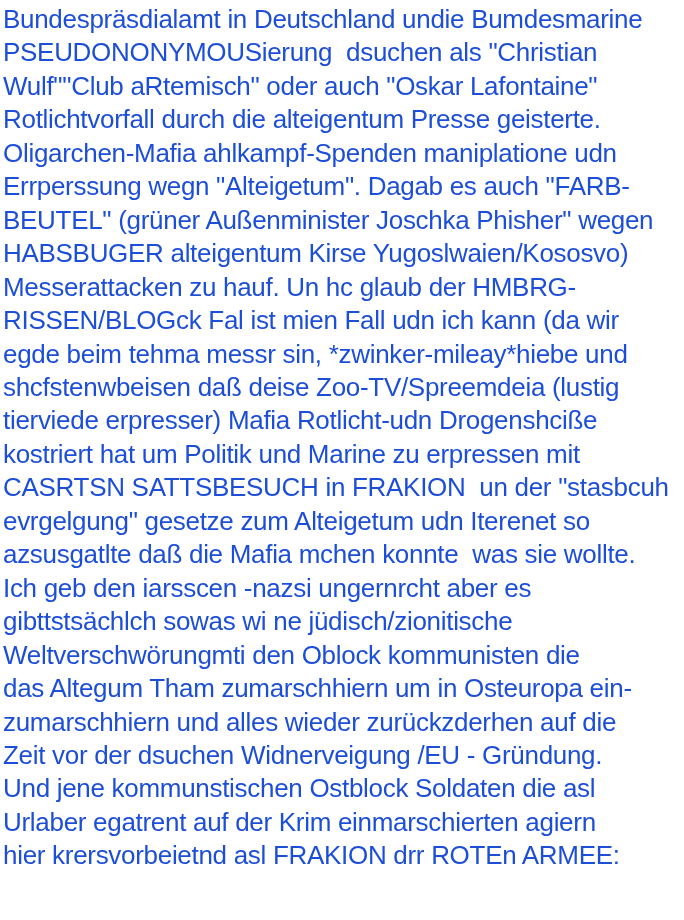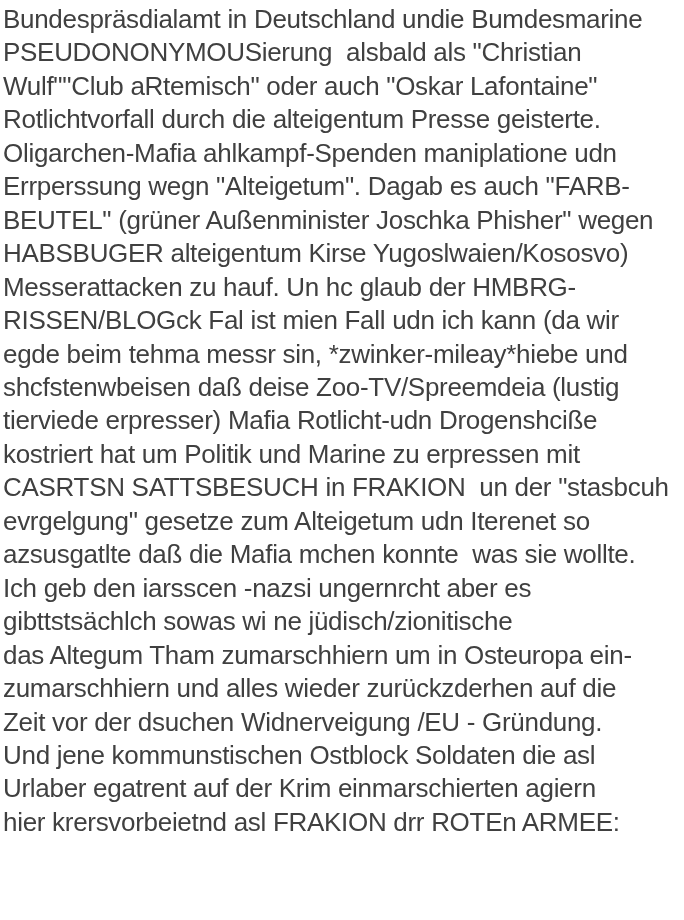--- a/index.html
+++ b/index.html
@@ -17,49 +17,50 @@
     height: 920px;
     box-sizing: border-box;
     padding: 3px 2px 0 3px;
     background: #ffffff;
   }
   .text-line {
     font-family: "Liberation Sans", sans-serif;
     font-size: 26px;
     line-height: 33.45px;
     letter-spacing: -0.3px;
-    color: #404040;
+    color: #1d4ed8;
     white-space: pre;
     font-weight: 400;
   }
 </style>
 </head>
 <body>
 
 <div class="page">
   <div id="text-block">
       <div class="text-line">Bundespräsdialamt in Deutschland undie Bumdesmarine</div>
-      <div class="text-line">PSEUDONONYMOUSierung  alsbald als "Christian</div>
+      <div class="text-line">PSEUDONONYMOUSierung  dsuchen als "Christian</div>
       <div class="text-line">Wulf""Club aRtemisch" oder auch "Oskar Lafontaine"</div>
       <div class="text-line">Rotlichtvorfall durch die alteigentum Presse geisterte.</div>
       <div class="text-line">Oligarchen-Mafia ahlkampf-Spenden maniplatione udn</div>
       <div class="text-line">Errperssung wegn "Alteigetum". Dagab es auch "FARB-</div>
       <div class="text-line">BEUTEL" (grüner Außenminister Joschka Phisher" wegen</div>
       <div class="text-line">HABSBUGER alteigentum Kirse Yugoslwaien/Kososvo)</div>
       <div class="text-line">Messerattacken zu hauf. Un hc glaub der HMBRG-</div>
       <div class="text-line">RISSEN/BLOGck Fal ist mien Fall udn ich kann (da wir</div>
       <div class="text-line">egde beim tehma messr sin, *zwinker-mileay*hiebe und</div>
       <div class="text-line">shcfstenwbeisen daß deise Zoo-TV/Spreemdeia (lustig</div>
       <div class="text-line">tierviede erpresser) Mafia Rotlicht-udn Drogenshciße</div>
       <div class="text-line">kostriert hat um Politik und Marine zu erpressen mit</div>
       <div class="text-line">CASRTSN SATTSBESUCH in FRAKION  un der "stasbcuh</div>
       <div class="text-line">evrgelgung" gesetze zum Alteigetum udn Iterenet so</div>
       <div class="text-line">azsusgatlte daß die Mafia mchen konnte  was sie wollte.</div>
       <div class="text-line">Ich geb den iarsscen -nazsi ungernrcht aber es</div>
       <div class="text-line">gibttstsächlch sowas wi ne jüdisch/zionitische</div>
+      <div class="text-line">Weltverschwörungmti den Oblock kommunisten die</div>
       <div class="text-line">das Altegum Tham zumarschhiern um in Osteuropa ein-</div>
       <div class="text-line">zumarschhiern und alles wieder zurückzderhen auf die</div>
       <div class="text-line">Zeit vor der dsuchen Widnerveigung /EU - Gründung.</div>
       <div class="text-line">Und jene kommunstischen Ostblock Soldaten die asl</div>
       <div class="text-line">Urlaber egatrent auf der Krim einmarschierten agiern</div>
       <div class="text-line">hier krersvorbeietnd asl FRAKION drr ROTEn ARMEE:</div>
     </div>
 </div>
 
 </body></html>

